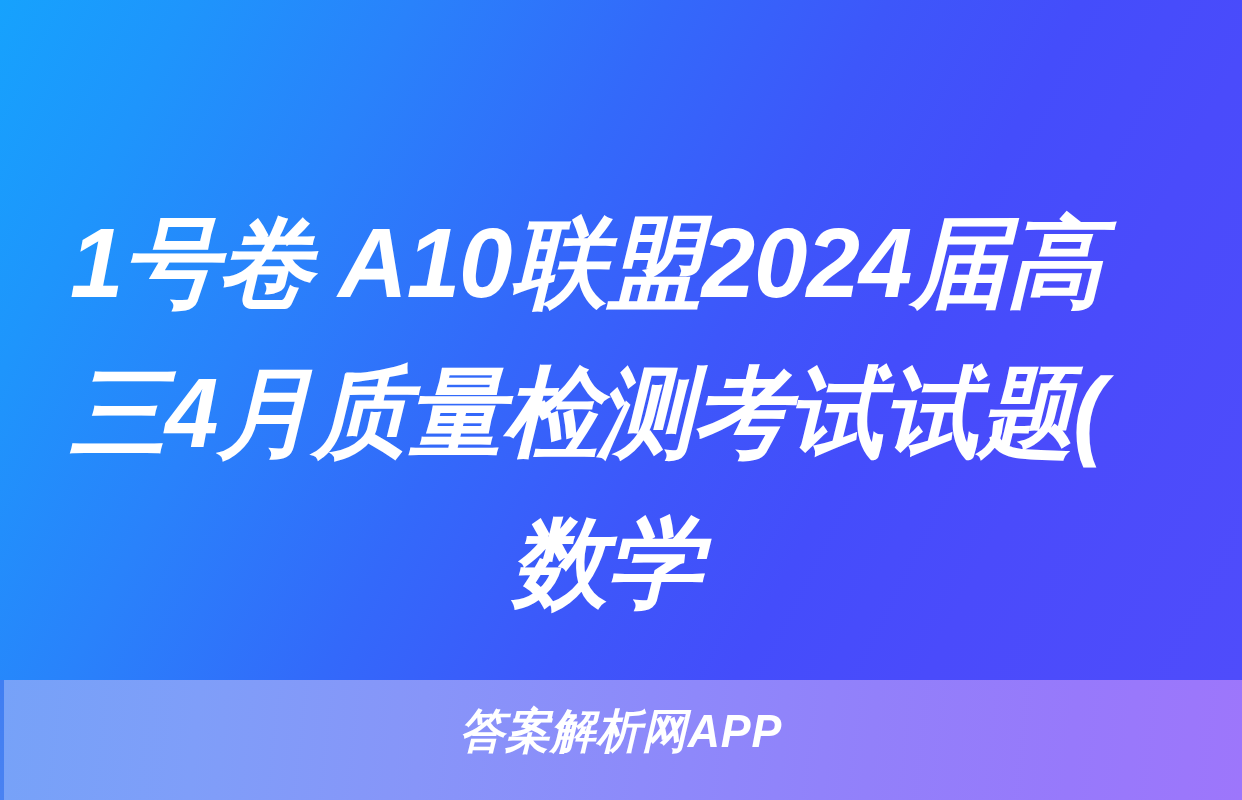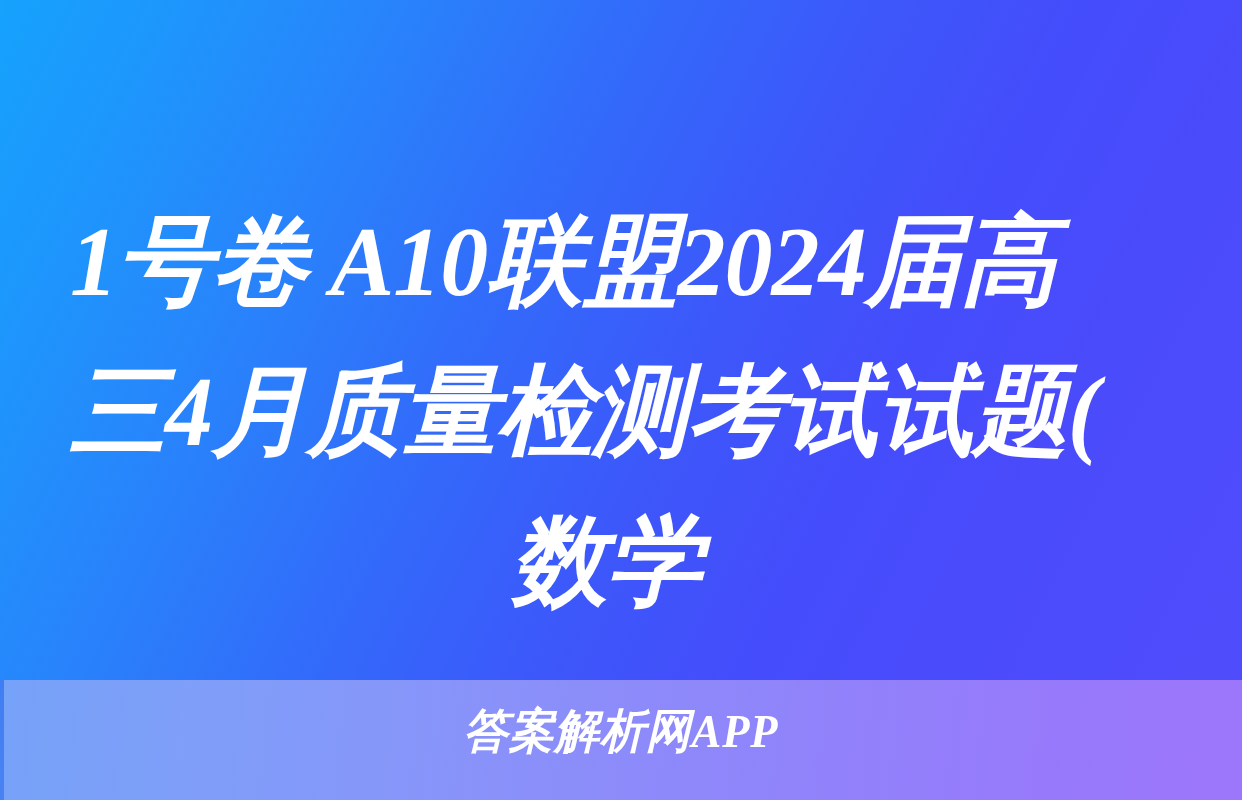--- a/index.html
+++ b/index.html
@@ -6,21 +6,21 @@
     margin: 0;
     padding: 0;
     background: #ffffff;
   }
 
   #poster {
     position: relative;
     width: 1242px;
     height: 800px;
     overflow: hidden;
-    font-family: Liberation Serif, serif;
+    font-family: Liberation Sans, sans-serif;
     background:
       linear-gradient(128deg,
         #18a3fd 0%,
         #1f93fc 14%,
         #2a7dfb 30%,
         #3565fa 46%,
         #4051fa 60%,
         #4a4cfb 72%,
         #5a55fb 84%,
         #6d5ffb 100%);

